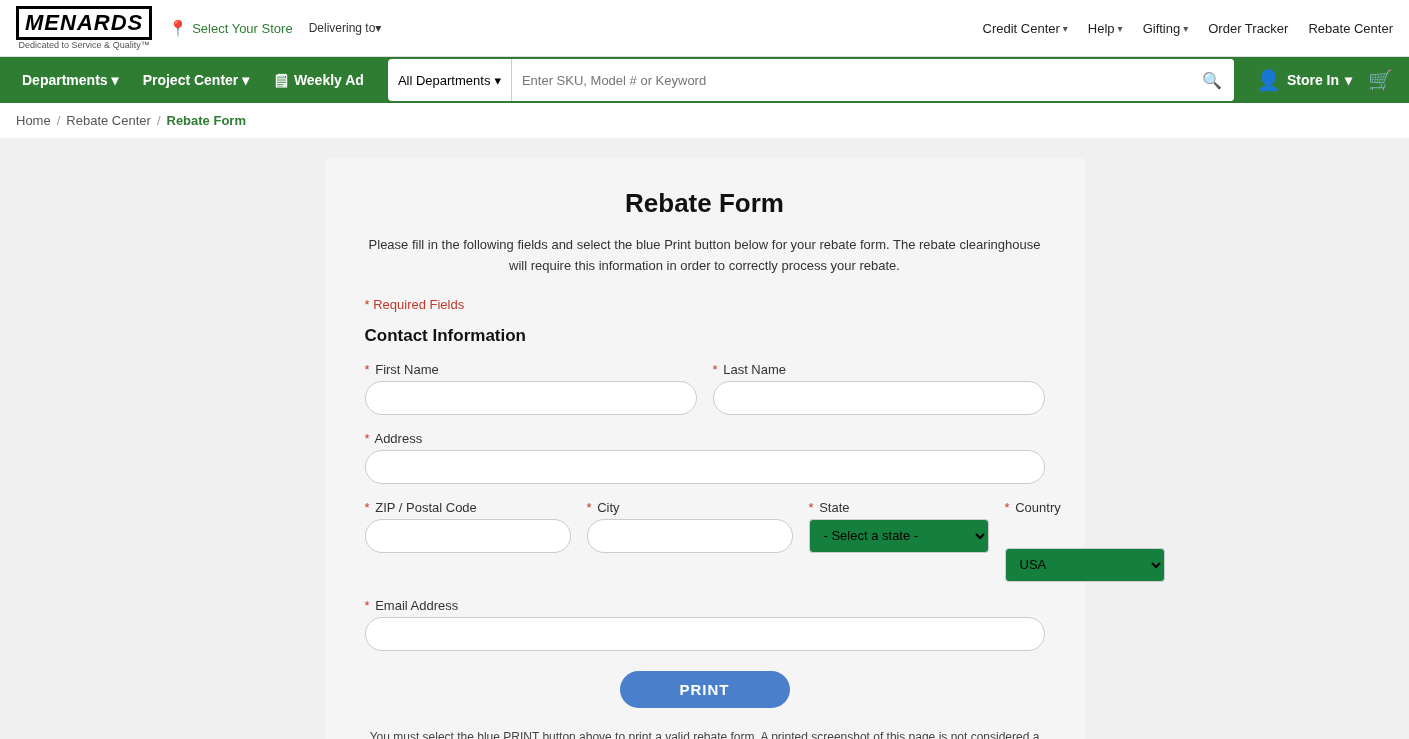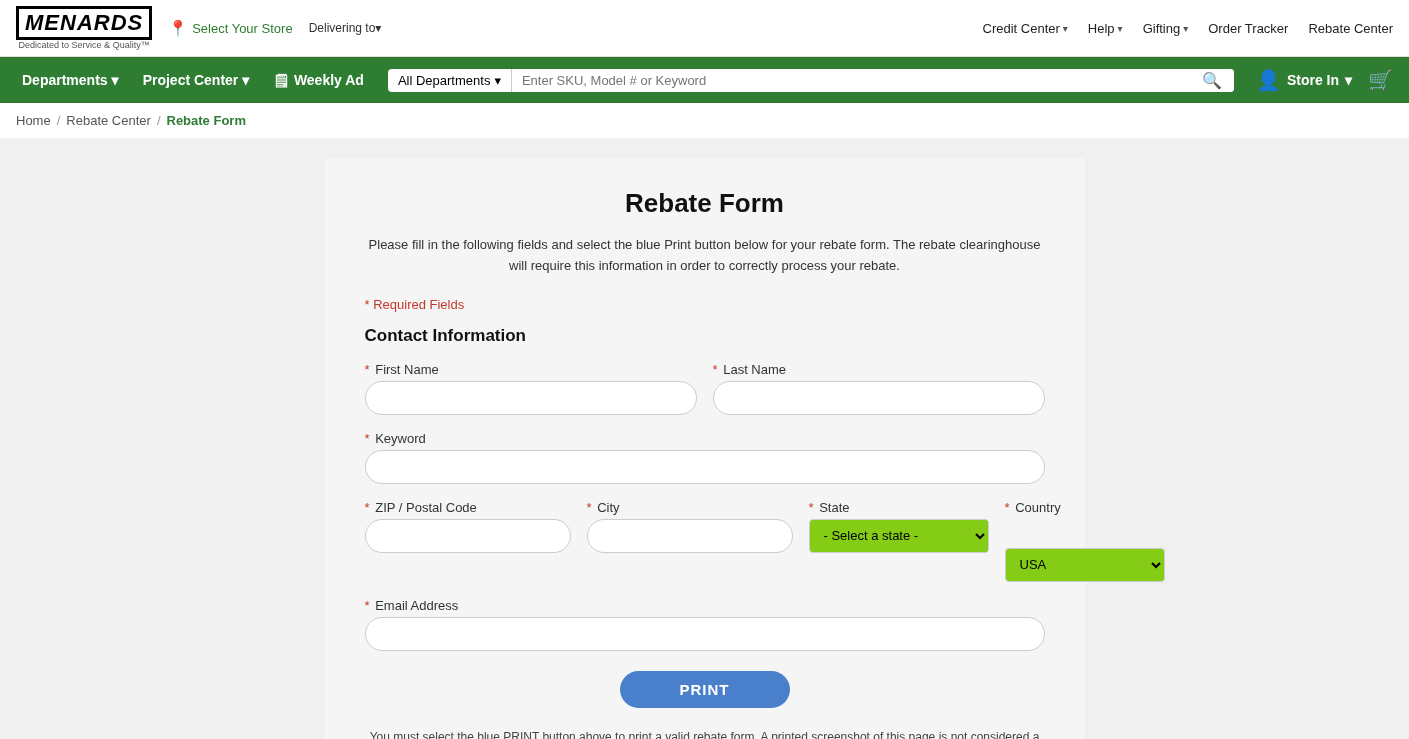--- a/index.html
+++ b/index.html
@@ -90,21 +90,21 @@
     }
     .weekly-ad-icon { font-size: 13px; }
     .search-bar {
       display: flex;
       align-items: center;
       flex: 1;
       margin: 0 10px;
       background: #fff;
       border-radius: 4px;
       overflow: hidden;
-      height: 23px;
+      height: 42px;
     }
     .search-dept {
       display: flex;
       align-items: center;
       gap: 4px;
       padding: 0 10px;
       font-size: 13px;
       border-right: 1px solid #ccc;
       cursor: pointer;
       white-space: nowrap;
@@ -223,21 +223,21 @@
       font-size: 13px;
       background: #fff;
       outline: none;
     }
     .form-select {
       height: 34px;
       border: 1px solid #ccc;
       border-radius: 4px;
       padding: 0 10px;
       font-size: 13px;
-      background: #84cc16;
+      background: #15803d;
       outline: none;
       cursor: pointer;
       width: 100%;
     }
     .zip-group { flex: 0 0 130px; }
     .city-group { flex: 0 0 180px; }
     .state-group { flex: 0 0 180px; }
     .country-group { flex: 0 0 160px; gap: 29px; }
     .full-width { width: 100%; }
     .print-btn {
@@ -368,21 +368,21 @@
           <span>Last Name</span>
         </div>
         <input class="form-input" type="text" style="">
       </div>
     </div>
 
     <div class="form-row">
       <div class="form-group">
         <div class="field-label">
           <span class="required-star">*</span>
-          <span>Keyword</span>
+          <span>Address</span>
         </div>
         <input class="form-input full-width" type="text" style="">
       </div>
     </div>
 
     <div class="form-row">
       <div class="form-group zip-group">
         <div class="field-label">
           <span class="required-star">*</span>
           <span>ZIP / Postal Code</span>

